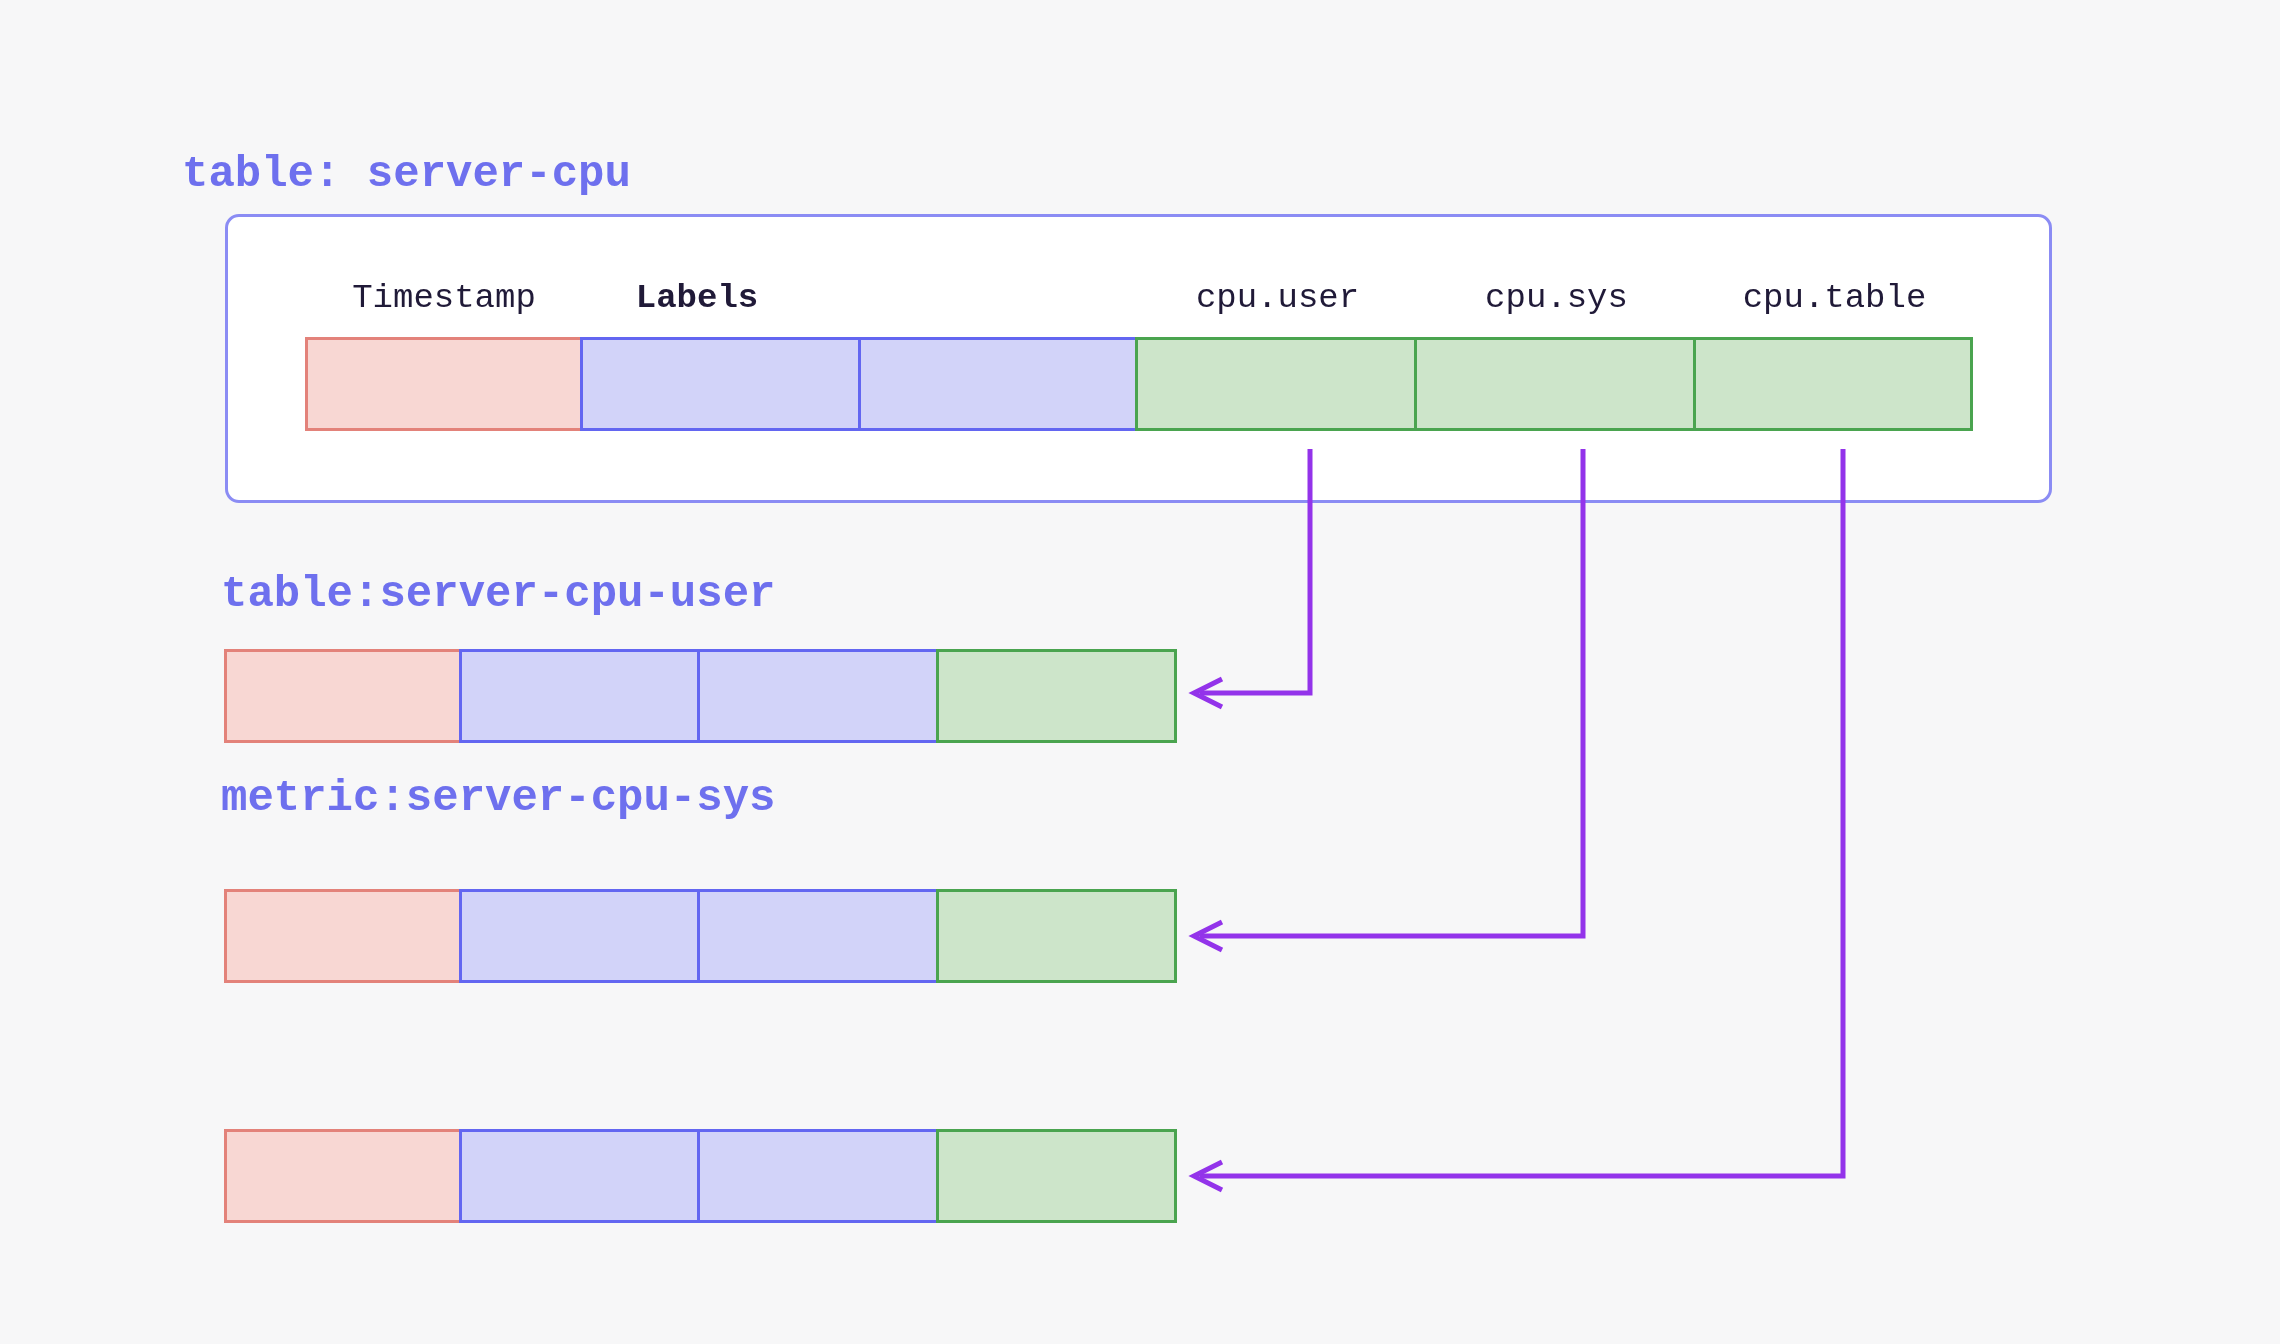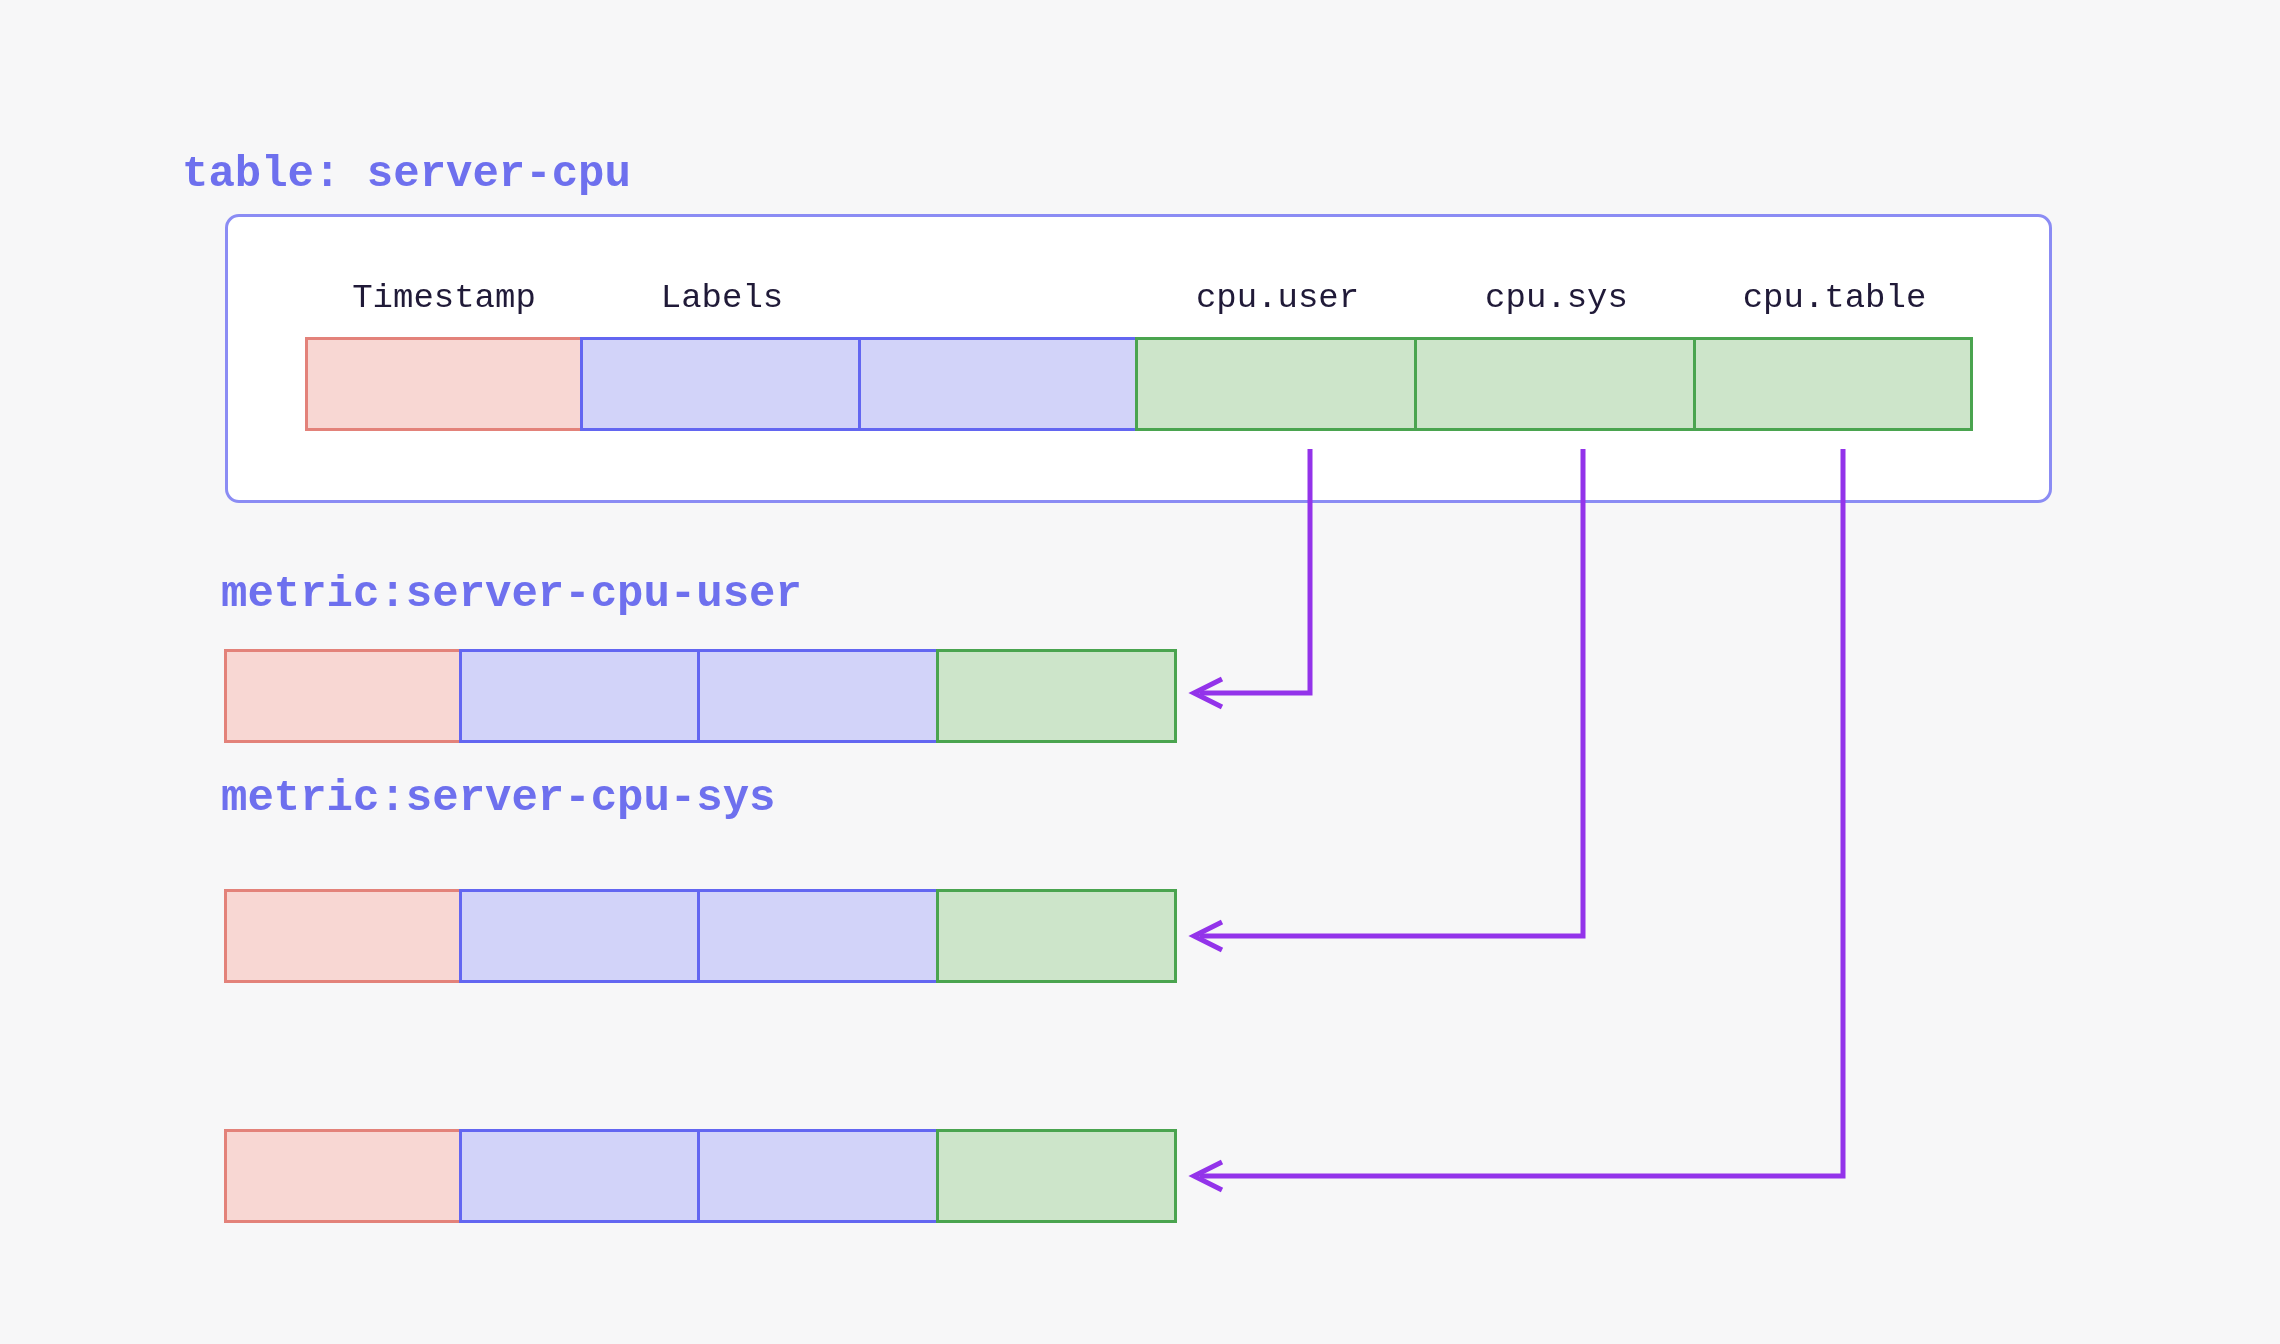--- a/index.html
+++ b/index.html
@@ -25,21 +25,21 @@
     position:absolute; left:225px; top:214px; width:1827px; height:289px;
     box-sizing:border-box; background:var(--box-bg);
     border:3px solid var(--box-border); border-radius:14px;
   }
   .hdr{
     position:absolute; top:281px; text-align:center;
     font-size:34px; line-height:34px; font-weight:400;
     color:var(--header-text); white-space:nowrap;
   }
   .hdr.h-timestamp{left:305px;  width:278px;}
-  .hdr.h-labels   {left:583px;  width:278px;}
+  .hdr.h-labels   {left:558px;  width:278px;font-weight:bold;}
   .hdr.h-cpu-user {left:1138px; width:279px;}
   .hdr.h-cpu-sys  {left:1417px; width:279px;}
   .hdr.h-cpu-wait {left:1696px; width:277px;}
 
   .bar{position:absolute; display:flex; height:94px;}
   .cell{box-sizing:border-box; height:94px; border:3px solid;}
   .cell + .cell{margin-left:-3px;}
   .cell.ts{background:var(--timestamp-fill); border-color:var(--timestamp-border);}
   .cell.lb{background:var(--labels-fill);    border-color:var(--labels-border);}
   .cell.vl{background:var(--value-fill);     border-color:var(--value-border);}
@@ -80,21 +80,21 @@
 
   <div class="bar main">
     <div class="cell ts c1"></div>
     <div class="cell lb c2"></div>
     <div class="cell lb c3"></div>
     <div class="cell vl c4"></div>
     <div class="cell vl c5"></div>
     <div class="cell vl c6"></div>
   </div>
 
-  <div class="mono-accent lbl-user">metric:server-cpu-user</div>
+  <div class="mono-accent lbl-user">table:server-cpu-user</div>
   <div class="bar metric m-user">
     <div class="cell ts c1"></div>
     <div class="cell lb c2"></div>
     <div class="cell lb c3"></div>
     <div class="cell vl c4"></div>
   </div>
 
   <div class="mono-accent lbl-sys">metric:server-cpu-sys</div>
   <div class="bar metric m-sys">
     <div class="cell ts c1"></div>

